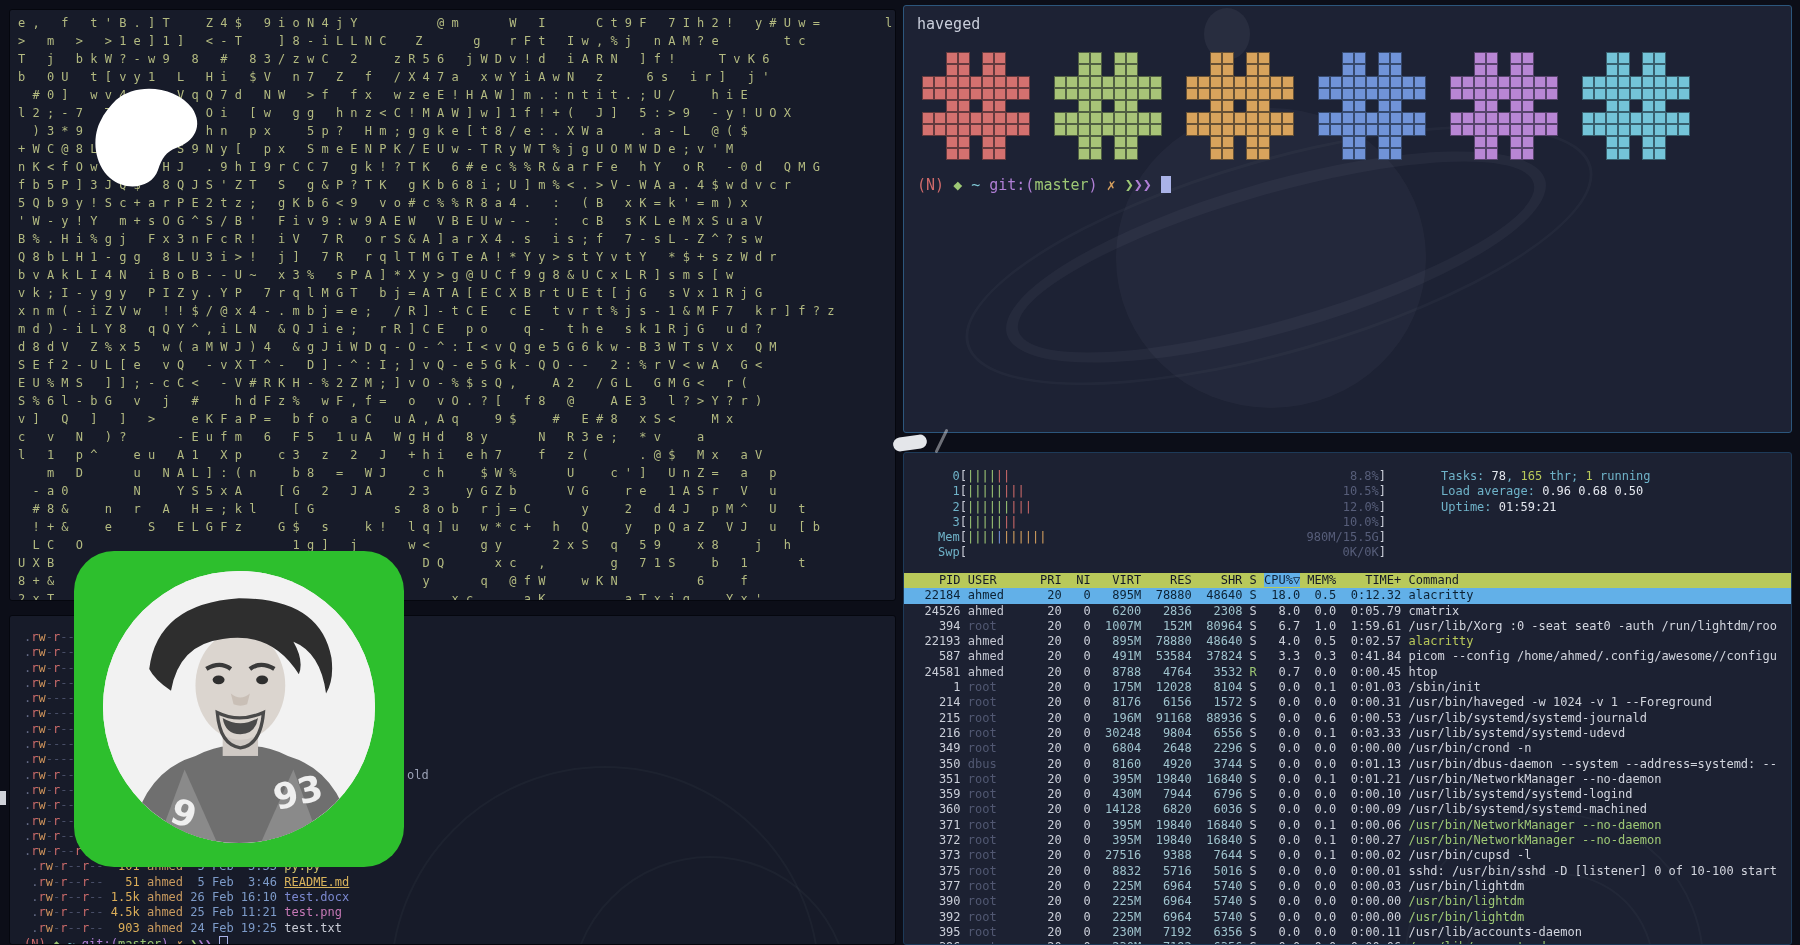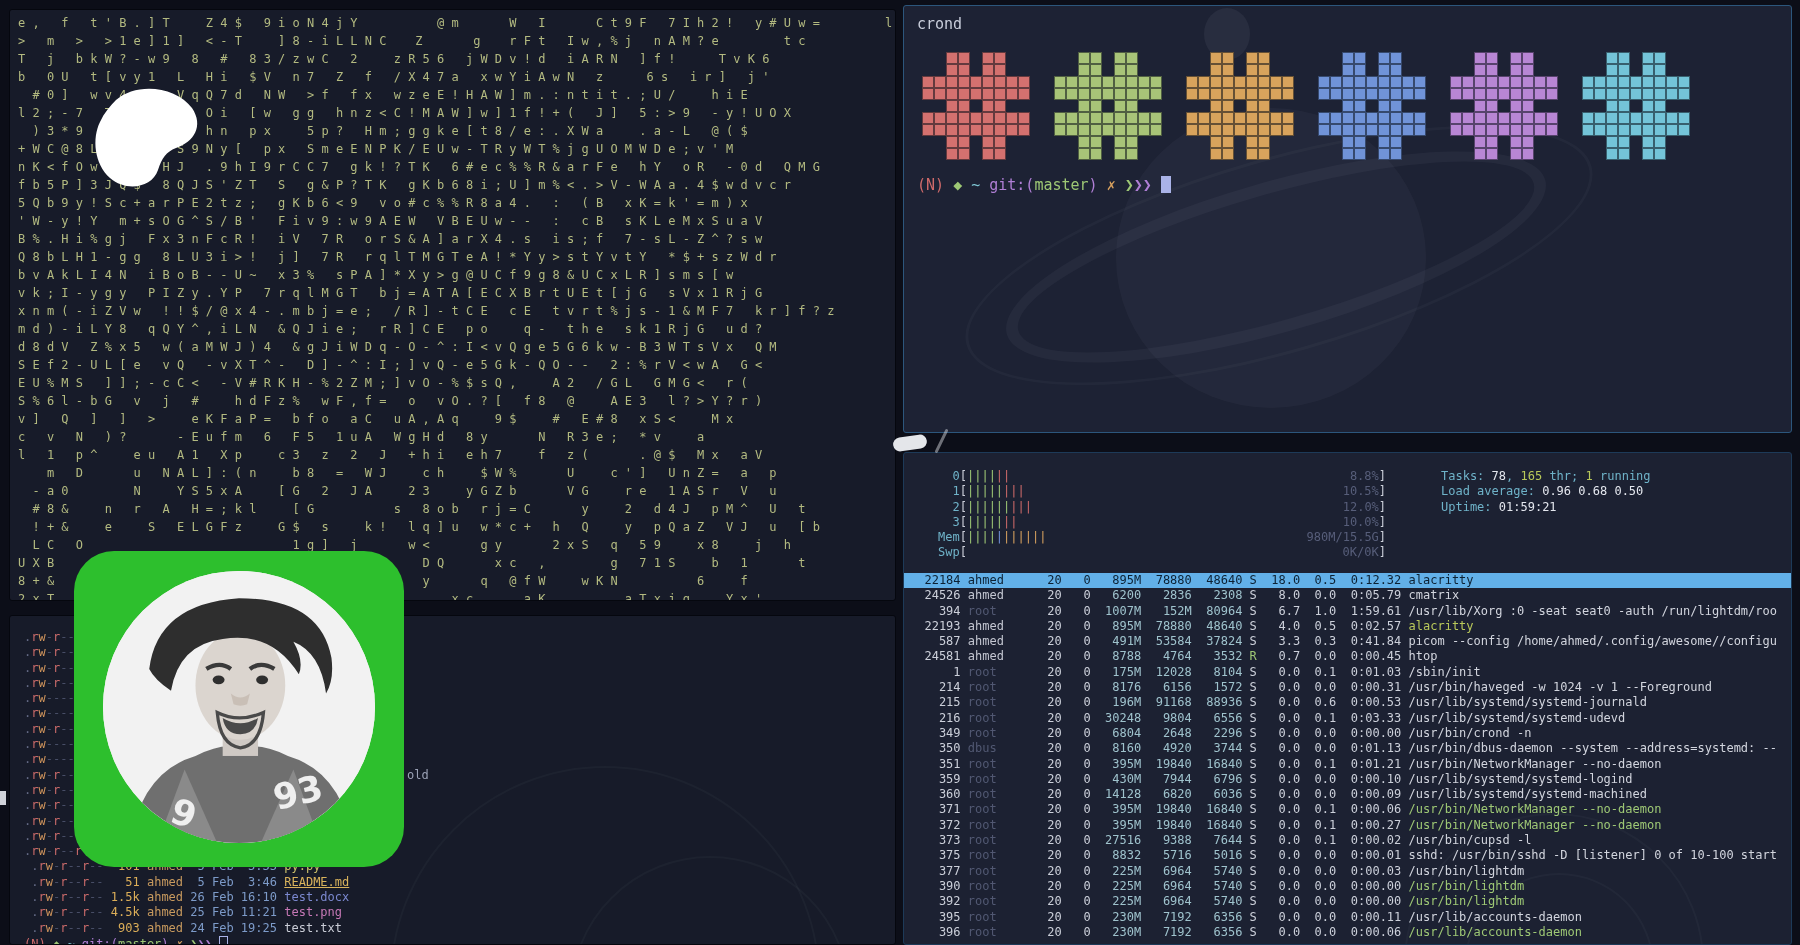--- a/index.html
+++ b/index.html
@@ -92,21 +92,21 @@
       <div class="fline"><span> </span><span style="color: rgb(100, 106, 133);">.</span><span style="color: rgb(201, 106, 106);">r</span><span style="color: rgb(209, 149, 92);">w</span><span style="color: rgb(71, 77, 102);">-</span><span style="color: rgb(201, 106, 106);">r</span><span style="color: rgb(71, 77, 102);">-</span><span style="color: rgb(71, 77, 102);">-</span><span style="color: rgb(201, 106, 106);">r</span><span style="color: rgb(71, 77, 102);">-</span><span style="color: rgb(71, 77, 102);">-</span><span style="color: rgb(220, 174, 88);">  903</span><span> </span><span style="color: rgb(200, 154, 94);">ahmed</span><span style="color: rgb(125, 155, 201);"> 24 Feb</span><span style="color: rgb(125, 155, 201);"> 19:25</span><span> </span><span style="color: rgb(201, 204, 214);">test.txt</span></div>
       <div class="fline prompt"><span style="color: rgb(207, 106, 106);">(N)</span><span> </span><span style="color: rgb(158, 200, 117);">◆</span><span> </span><span style="color: rgb(127, 199, 212);">~</span><span> </span><span style="color: rgb(176, 127, 214);">git:(</span><span style="color: rgb(158, 200, 117);">master</span><span style="color: rgb(176, 127, 214);">)</span><span> </span><span style="color: rgb(217, 162, 95);">✗</span><span> </span><span style="color: rgb(158, 200, 117);">❯</span><span style="color: rgb(176, 127, 214);">❯</span><span style="color: rgb(176, 127, 214);">❯</span><span class="cursor hollow"></span></div>
     </div>
 </div>
 
 <div class="window" id="win-crunch">
   <div class="planet-ring2"></div>
   <div class="planet-body"></div>
   <div class="planet-ring"></div>
   <div class="moon"></div>
-  <div id="crunch-title">crond</div>
+  <div id="crunch-title">haveged</div>
   <div id="hash-row">
       <div class="hash" title="">
         <div></div>
         <div></div>
         <div class="hash-cell-on" style="background: rgb(212, 113, 111);"></div>
         <div class="hash-cell-on" style="background: rgb(212, 113, 111);"></div>
         <div></div>
         <div class="hash-cell-on" style="background: rgb(212, 113, 111);"></div>
         <div class="hash-cell-on" style="background: rgb(212, 113, 111);"></div>
         <div></div>
@@ -602,20 +602,21 @@
     </div>
   <div id="crunch-prompt" class="prompt"><span style="color: rgb(207, 106, 106);">(N)</span><span> </span><span style="color: rgb(158, 200, 117);">◆</span><span> </span><span style="color: rgb(127, 199, 212);">~</span><span> </span><span style="color: rgb(176, 127, 214);">git:(</span><span style="color: rgb(158, 200, 117);">master</span><span style="color: rgb(176, 127, 214);">)</span><span> </span><span style="color: rgb(217, 162, 95);">✗</span><span> </span><span style="color: rgb(158, 200, 117);">❯</span><span style="color: rgb(176, 127, 214);">❯</span><span style="color: rgb(176, 127, 214);">❯</span><span class="cursor"></span></div>
 </div>
 
 <div class="window" id="win-htop">
   <div class="arc" style="left:500px; top:360px; width:300px; height:300px;"></div>
   <div class="arc" style="left:560px; top:420px; width:190px; height:190px;"></div>
   <div id="htop-meters"><div class="hline" style="padding-left: 14px;"><span style="color: rgb(111, 179, 201);">  0</span><span style="color: rgb(204, 208, 218);">[</span><span style="color: rgb(158, 200, 117);">|</span><span style="color: rgb(158, 200, 117);">|</span><span style="color: rgb(158, 200, 117);">|</span><span style="color: rgb(158, 200, 117);">|</span><span style="color: rgb(207, 106, 106);">|</span><span style="color: rgb(207, 106, 106);">|</span><span>                                               </span><span style="color: rgb(87, 94, 122);">8.8%</span><span style="color: rgb(204, 208, 218);">]</span></div><div class="hline" style="padding-left: 14px;"><span style="color: rgb(111, 179, 201);">  1</span><span style="color: rgb(204, 208, 218);">[</span><span style="color: rgb(158, 200, 117);">|</span><span style="color: rgb(158, 200, 117);">|</span><span style="color: rgb(158, 200, 117);">|</span><span style="color: rgb(158, 200, 117);">|</span><span style="color: rgb(158, 200, 117);">|</span><span style="color: rgb(207, 106, 106);">|</span><span style="color: rgb(207, 106, 106);">|</span><span style="color: rgb(207, 106, 106);">|</span><span>                                            </span><span style="color: rgb(87, 94, 122);">10.5%</span><span style="color: rgb(204, 208, 218);">]</span></div><div class="hline" style="padding-left: 14px;"><span style="color: rgb(111, 179, 201);">  2</span><span style="color: rgb(204, 208, 218);">[</span><span style="color: rgb(158, 200, 117);">|</span><span style="color: rgb(158, 200, 117);">|</span><span style="color: rgb(158, 200, 117);">|</span><span style="color: rgb(158, 200, 117);">|</span><span style="color: rgb(158, 200, 117);">|</span><span style="color: rgb(158, 200, 117);">|</span><span style="color: rgb(207, 106, 106);">|</span><span style="color: rgb(207, 106, 106);">|</span><span style="color: rgb(207, 106, 106);">|</span><span>                                           </span><span style="color: rgb(87, 94, 122);">12.0%</span><span style="color: rgb(204, 208, 218);">]</span></div><div class="hline" style="padding-left: 14px;"><span style="color: rgb(111, 179, 201);">  3</span><span style="color: rgb(204, 208, 218);">[</span><span style="color: rgb(158, 200, 117);">|</span><span style="color: rgb(158, 200, 117);">|</span><span style="color: rgb(158, 200, 117);">|</span><span style="color: rgb(158, 200, 117);">|</span><span style="color: rgb(158, 200, 117);">|</span><span style="color: rgb(207, 106, 106);">|</span><span style="color: rgb(207, 106, 106);">|</span><span>                                             </span><span style="color: rgb(87, 94, 122);">10.0%</span><span style="color: rgb(204, 208, 218);">]</span></div><div class="hline" style="padding-left: 14px;"><span style="color: rgb(111, 179, 201);">Mem</span><span style="color: rgb(204, 208, 218);">[</span><span style="color: rgb(158, 200, 117);">|</span><span style="color: rgb(158, 200, 117);">|</span><span style="color: rgb(158, 200, 117);">|</span><span style="color: rgb(158, 200, 117);">|</span><span style="color: rgb(114, 146, 216);">|</span><span style="color: rgb(217, 162, 95);">|</span><span style="color: rgb(217, 162, 95);">|</span><span style="color: rgb(217, 162, 95);">|</span><span style="color: rgb(217, 162, 95);">|</span><span style="color: rgb(217, 162, 95);">|</span><span style="color: rgb(217, 162, 95);">|</span><span>                                    </span><span style="color: rgb(87, 94, 122);">980M/15.5G</span><span style="color: rgb(204, 208, 218);">]</span></div><div class="hline" style="padding-left: 14px;"><span style="color: rgb(111, 179, 201);">Swp</span><span style="color: rgb(204, 208, 218);">[</span><span>                                                    </span><span style="color: rgb(87, 94, 122);">0K/0K</span><span style="color: rgb(204, 208, 218);">]</span></div></div>
   <div id="htop-info"><div class="hline"><span style="color: rgb(111, 179, 201);">Tasks: </span><span style="color: rgb(228, 231, 238);">78</span><span style="color: rgb(111, 179, 201);">, </span><span style="color: rgb(185, 201, 90);">165</span><span style="color: rgb(111, 179, 201);"> thr; </span><span style="color: rgb(185, 201, 90);">1</span><span style="color: rgb(111, 179, 201);"> running</span></div><div class="hline"><span style="color: rgb(111, 179, 201);">Load average: </span><span style="color: rgb(228, 231, 238);">0.96 0.68 0.50</span></div><div class="hline"><span style="color: rgb(111, 179, 201);">Uptime: </span><span style="color: rgb(228, 231, 238);">01:59:21</span></div></div>
   <div id="htop-table">
+      <div class="hline header"><span>    PID USER      PRI  NI   VIRT    RES    SHR S </span><span class="sortcol">CPU%▽</span><span> MEM%    TIME+ Command</span></div>
       <div class="hline sel"><span style="color: rgb(204, 208, 218);">  22184</span><span style="color: rgb(195, 198, 209);"> ahmed     </span><span style="color: rgb(204, 208, 218);"> 20   0</span><span style="color: rgb(159, 195, 205);">   895M  78880  48640</span><span style="color: rgb(204, 208, 218);"> S</span><span style="color: rgb(204, 208, 218);">  18.0  0.5  0:12.32</span><span style="color: rgb(210, 213, 222);"> alacritty</span></div>
       <div class="hline"><span style="color: rgb(204, 208, 218);">  24526</span><span style="color: rgb(195, 198, 209);"> ahmed     </span><span style="color: rgb(204, 208, 218);"> 20   0</span><span style="color: rgb(159, 195, 205);">   6200   2836   2308</span><span style="color: rgb(204, 208, 218);"> S</span><span style="color: rgb(204, 208, 218);">   8.0  0.0  0:05.79</span><span style="color: rgb(210, 213, 222);"> cmatrix</span></div>
       <div class="hline"><span style="color: rgb(204, 208, 218);">    394</span><span style="color: rgb(81, 88, 114);"> root      </span><span style="color: rgb(204, 208, 218);"> 20   0</span><span style="color: rgb(159, 195, 205);">  1007M   152M  80964</span><span style="color: rgb(204, 208, 218);"> S</span><span style="color: rgb(204, 208, 218);">   6.7  1.0  1:59.61</span><span style="color: rgb(210, 213, 222);"> /usr/lib/Xorg :0 -seat seat0 -auth /run/lightdm/roo</span></div>
       <div class="hline"><span style="color: rgb(204, 208, 218);">  22193</span><span style="color: rgb(195, 198, 209);"> ahmed     </span><span style="color: rgb(204, 208, 218);"> 20   0</span><span style="color: rgb(159, 195, 205);">   895M  78880  48640</span><span style="color: rgb(204, 208, 218);"> S</span><span style="color: rgb(204, 208, 218);">   4.0  0.5  0:02.57</span><span style="color: rgb(185, 201, 90);"> alacritty</span></div>
       <div class="hline"><span style="color: rgb(204, 208, 218);">    587</span><span style="color: rgb(195, 198, 209);"> ahmed     </span><span style="color: rgb(204, 208, 218);"> 20   0</span><span style="color: rgb(159, 195, 205);">   491M  53584  37824</span><span style="color: rgb(204, 208, 218);"> S</span><span style="color: rgb(204, 208, 218);">   3.3  0.3  0:41.84</span><span style="color: rgb(210, 213, 222);"> picom --config /home/ahmed/.config/awesome//configu</span></div>
       <div class="hline"><span style="color: rgb(204, 208, 218);">  24581</span><span style="color: rgb(195, 198, 209);"> ahmed     </span><span style="color: rgb(204, 208, 218);"> 20   0</span><span style="color: rgb(159, 195, 205);">   8788   4764   3532</span><span style="color: rgb(158, 200, 117);"> R</span><span style="color: rgb(204, 208, 218);">   0.7  0.0  0:00.45</span><span style="color: rgb(210, 213, 222);"> htop</span></div>
       <div class="hline"><span style="color: rgb(204, 208, 218);">      1</span><span style="color: rgb(81, 88, 114);"> root      </span><span style="color: rgb(204, 208, 218);"> 20   0</span><span style="color: rgb(159, 195, 205);">   175M  12028   8104</span><span style="color: rgb(204, 208, 218);"> S</span><span style="color: rgb(204, 208, 218);">   0.0  0.1  0:01.03</span><span style="color: rgb(210, 213, 222);"> /sbin/init</span></div>
       <div class="hline"><span style="color: rgb(204, 208, 218);">    214</span><span style="color: rgb(81, 88, 114);"> root      </span><span style="color: rgb(204, 208, 218);"> 20   0</span><span style="color: rgb(159, 195, 205);">   8176   6156   1572</span><span style="color: rgb(204, 208, 218);"> S</span><span style="color: rgb(204, 208, 218);">   0.0  0.0  0:00.31</span><span style="color: rgb(210, 213, 222);"> /usr/bin/haveged -w 1024 -v 1 --Foreground</span></div>
       <div class="hline"><span style="color: rgb(204, 208, 218);">    215</span><span style="color: rgb(81, 88, 114);"> root      </span><span style="color: rgb(204, 208, 218);"> 20   0</span><span style="color: rgb(159, 195, 205);">   196M  91168  88936</span><span style="color: rgb(204, 208, 218);"> S</span><span style="color: rgb(204, 208, 218);">   0.0  0.6  0:00.53</span><span style="color: rgb(210, 213, 222);"> /usr/lib/systemd/systemd-journald</span></div>
       <div class="hline"><span style="color: rgb(204, 208, 218);">    216</span><span style="color: rgb(81, 88, 114);"> root      </span><span style="color: rgb(204, 208, 218);"> 20   0</span><span style="color: rgb(159, 195, 205);">  30248   9804   6556</span><span style="color: rgb(204, 208, 218);"> S</span><span style="color: rgb(204, 208, 218);">   0.0  0.1  0:03.33</span><span style="color: rgb(210, 213, 222);"> /usr/lib/systemd/systemd-udevd</span></div>

